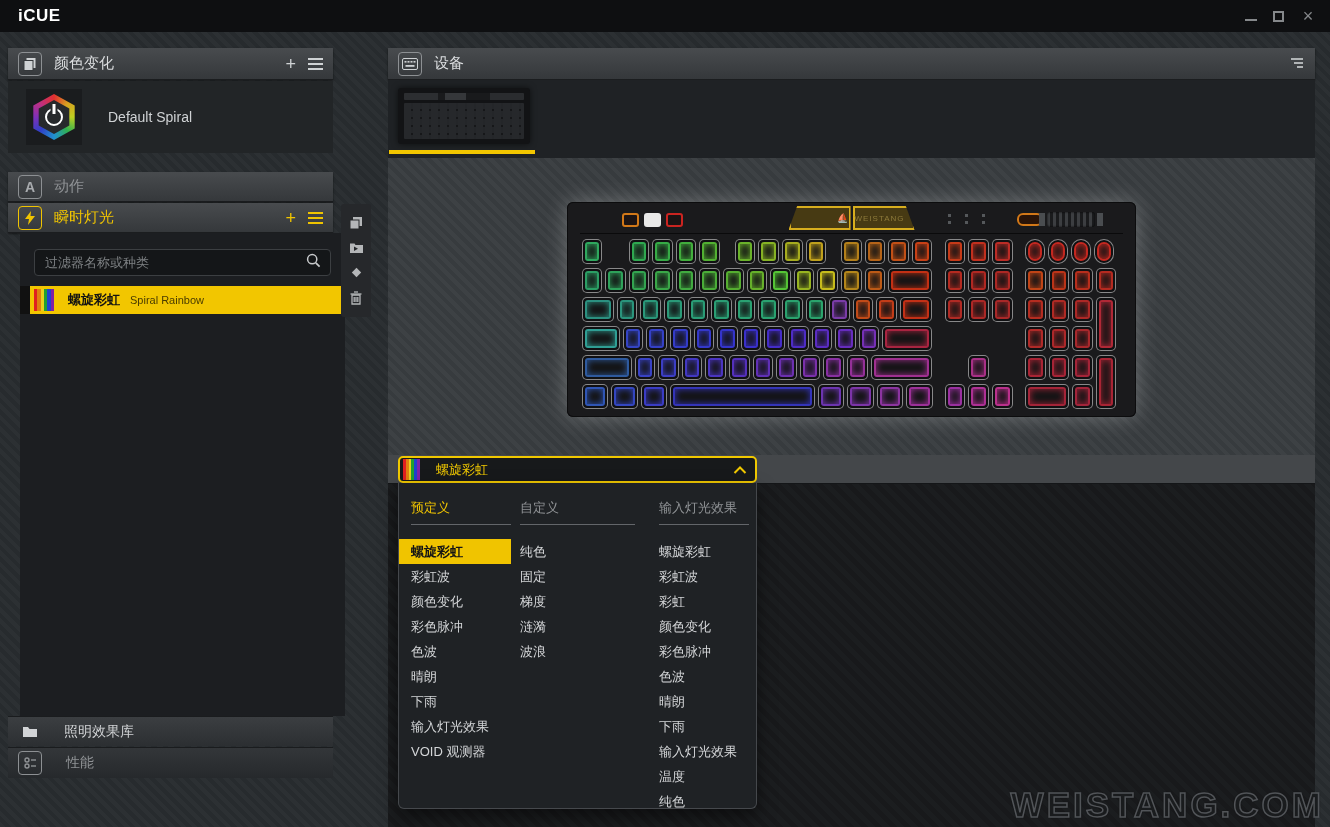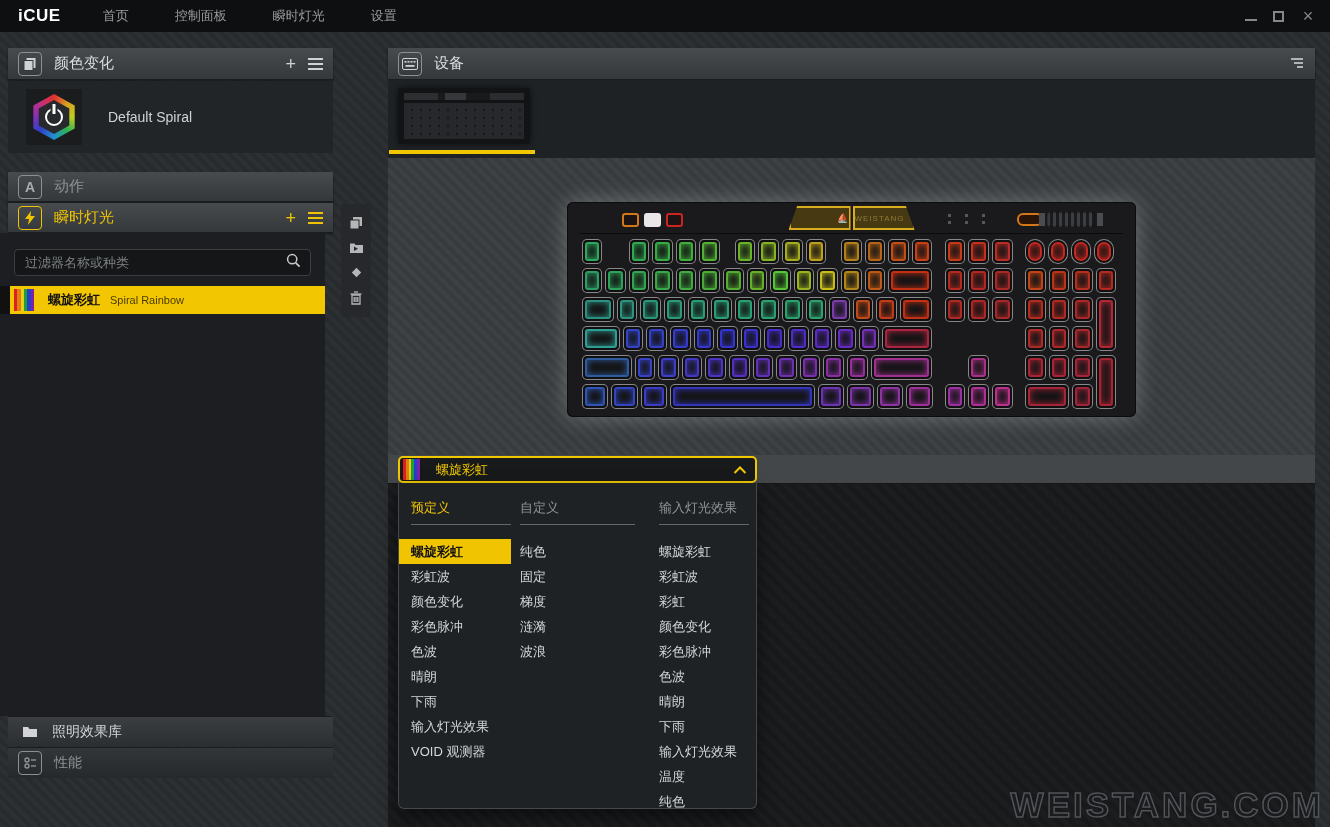--- a/index.html
+++ b/index.html
@@ -37,31 +37,31 @@
   .pwr::after { content:""; position:absolute; left:50%; top:-6px; transform:translateX(-50%); width:3px; height:10px; background:#fff; box-shadow:0 0 0 2px #27292c; }
   .profile-row .pname { margin-left:26px; font-size:14px; color:#cfd2d4; }
   .actions-head { left:8px; top:172px; width:325px; height:30px; }
   .actions-head .title { color:#8f9295; }
   .chip-a { color:#a8abae; font-size:14px; font-weight:bold; }
   .lighting-head { left:8px; top:203px; width:325px; height:30px; }
   .lighting-head .title { color:#f0c400; }
   .lighting-head .hicon { color:#f0c400; }
   .lighting-head .bars i { background:#f0c400; }
   .chip-bolt { border-color:#f0c400; }
-  .lighting-body { position:absolute; left:0; top:233px; width:325px; height:483px; background:#1c1e21; }
+  .lighting-body { position:absolute; left:20px; top:233px; width:325px; height:483px; background:#1c1e21; }
   .searchwrap { position:absolute; left:14px; top:16px; width:297px; height:27px; background:#141618; border:1px solid #3c3f42; border-radius:4px; display:flex; align-items:center; }
   .searchwrap input { flex:1; background:transparent; border:none; outline:none; color:#c8cacc; font-size:13px; padding:0 10px; font-family:inherit; }
   .searchwrap input::placeholder { color:#7d8083; }
   .sicon { margin-right:9px; flex:none; }
   .effect-row { position:absolute; left:0; top:53px; width:325px; height:28px; background:#f2c600; display:flex; align-items:center; }
   .effect-row .sel-strip { width:10px; height:28px; background:#111; flex:none; }
   .rainbow { width:20px; height:22px; margin-left:4px; flex:none; background:linear-gradient(90deg,#e02020 0 17%,#e08010 17% 33%,#e8d020 33% 50%,#20a030 50% 67%,#2040d0 67% 84%,#8020a8 84% 100%); }
   .effect-row .ename { margin-left:14px; font-size:13px; font-weight:bold; color:#121212; }
   .effect-row .esub { margin-left:10px; font-size:11px; color:#4a3c00; }
-  .library-row, .perf-row { position:absolute; left:8px; width:325px; height:30px; background:linear-gradient(#3b3e41,#2c2f32); border-top:1px solid #1a1c1e; display:flex; align-items:center; padding:0 10px; }
+  .library-row, .perf-row { position:absolute; left:8px; width:325px; height:30px; background:linear-gradient(#3b3e41,#2c2f32); border-top:1px solid #1a1c1e; display:flex; align-items:center; padding:0 10px;gap:12px; }
   .library-row { top:716px; }
   .perf-row { top:747px; height:31px; background:linear-gradient(#333639,#26292c); }
   .library-row .title { font-size:14px; color:#d2d4d6; }
   .perf-row .title { font-size:14px; color:#8f9295; }
   
   .minibar { position:absolute; left:341px; top:204px; width:30px; height:113px; background:#26282b; border-radius:3px; display:flex; flex-direction:column; align-items:center; justify-content:space-around; padding:6px 0; }
   .minibar svg { display:block; }
   
   .devices-head { left:388px; top:48px; width:927px; }
   .tabstrip { position:absolute; left:388px; top:80px; width:927px; height:78px; background:#1f2225; }
@@ -115,26 +115,20 @@
   .dd-col.c2 .dd-item { padding-left:8px; }
   .dd-item.selected { background:#f0c400; color:#151515; font-weight:bold; }
   
   .watermark { position:absolute; right:6px; bottom:2px; font-size:35px; font-weight:bold; letter-spacing:3px; color:#1a1c1e; -webkit-text-stroke:1.5px #55585c; text-shadow:0 0 2px #000; opacity:.95; font-family:"Liberation Sans",sans-serif; }
 </style>
 </head>
 <body>
 
 <div class="titlebar">
   <span class="logo">iCUE</span>
-  <div class="menu">
-      <span>首页</span>
-      <span>控制面板</span>
-      <span>瞬时灯光</span>
-      <span>设置</span>
-    </div>
   <div class="winctl">
     <span class="wc-min"></span>
     <span class="wc-max"></span>
     <span class="wc-close">×</span>
   </div>
 </div>
 
 <div class="phead profiles-head">
   <span class="chip">
     <svg width="14" height="14" viewBox="0 0 14 14">

